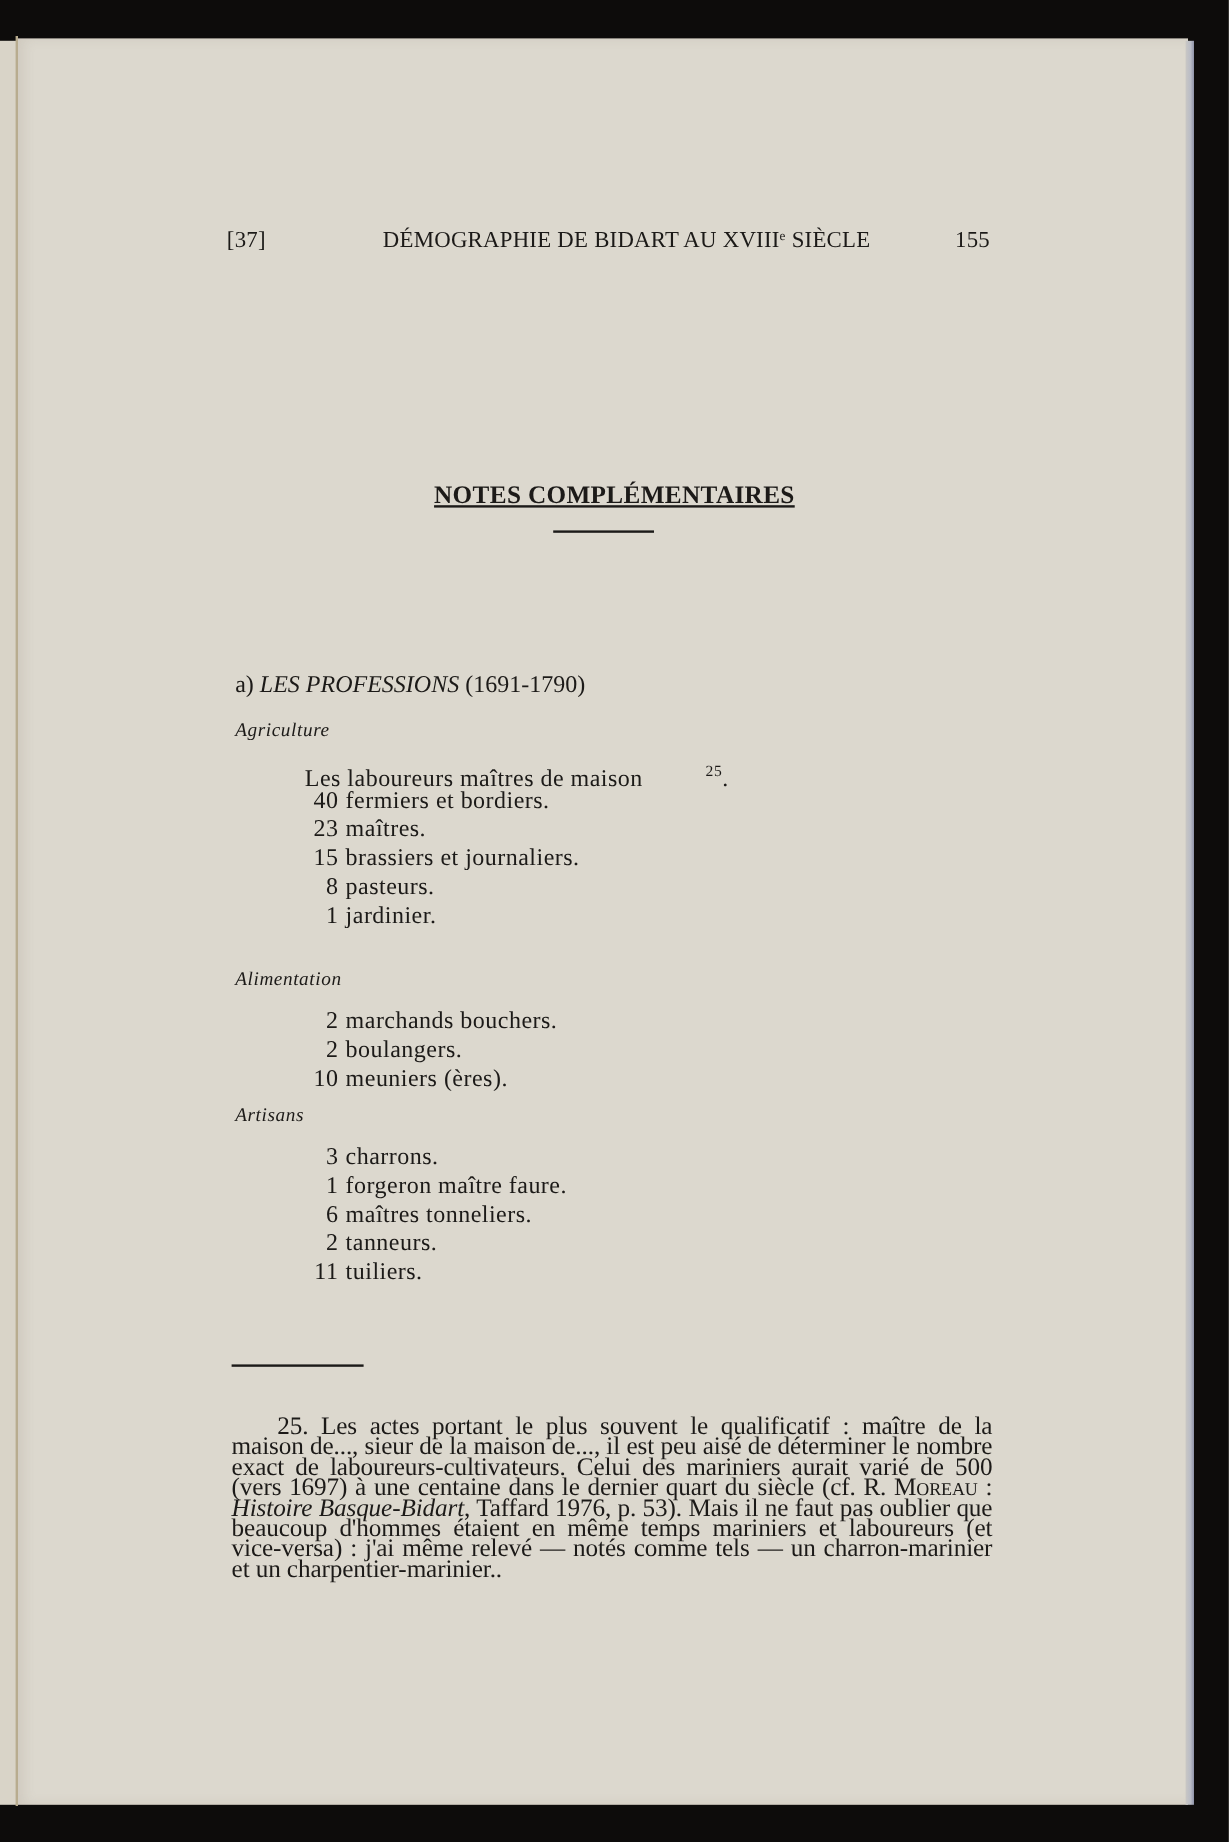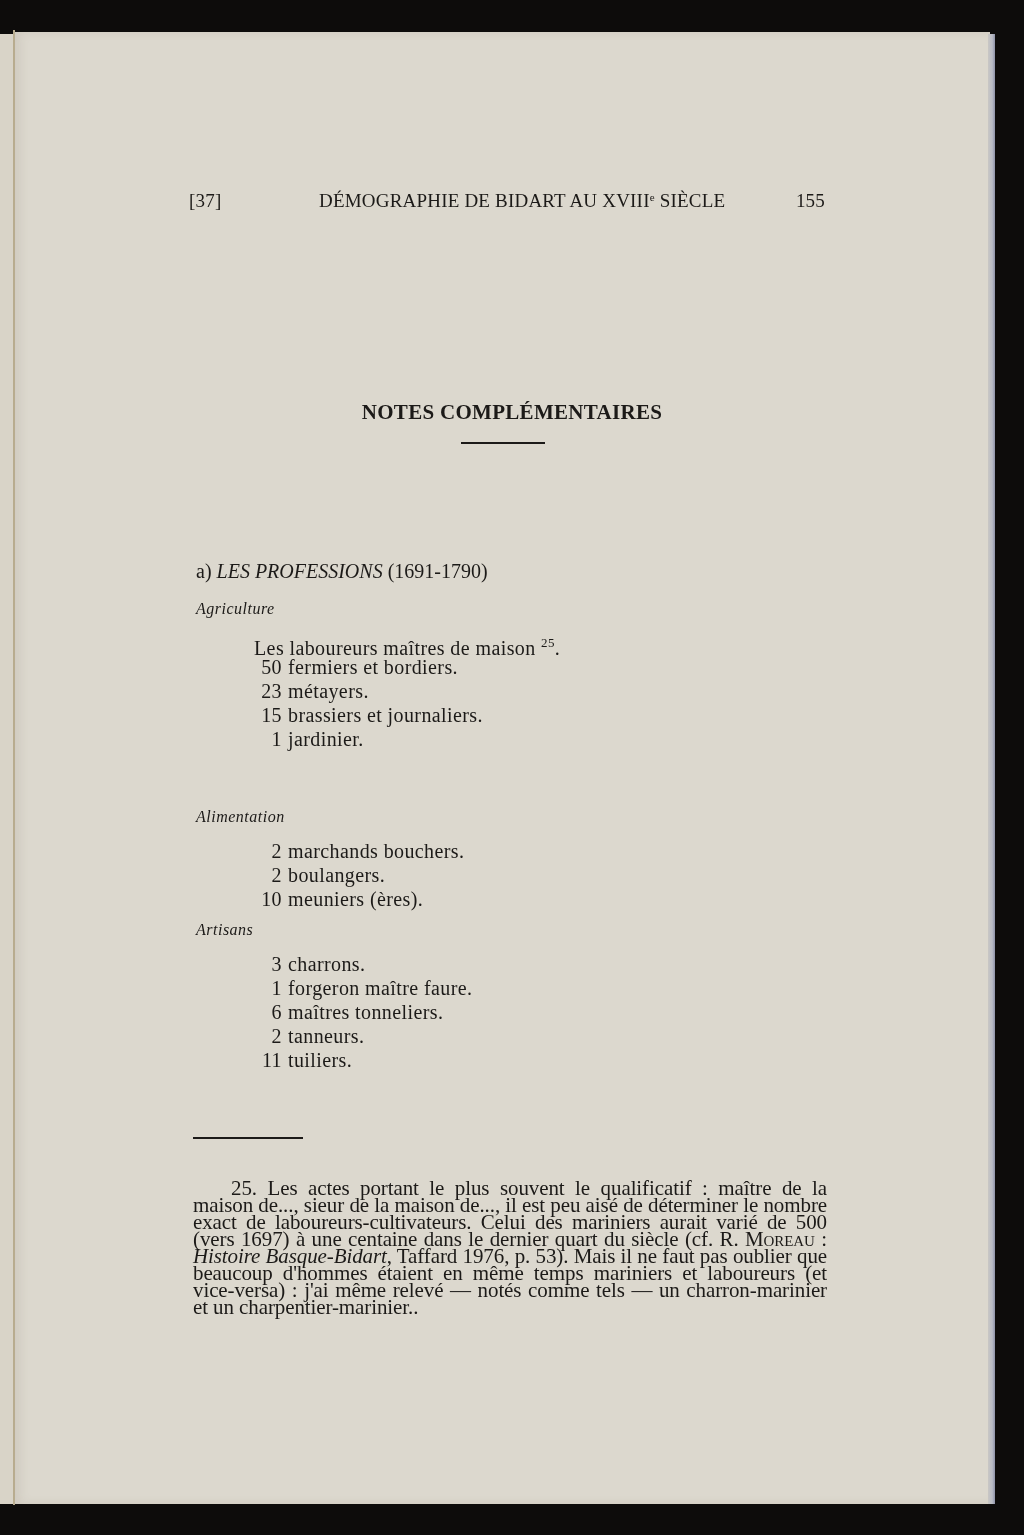--- a/index.html
+++ b/index.html
@@ -30,37 +30,37 @@
   .running-head {
     position: absolute; top: 190px; left: 189px; width: 636px;
     font-size: 19px; letter-spacing: 0.2px;
   }
   .running-head .left { position: absolute; left: 0; }
   .running-head .center { position: absolute; left: 130px; }
   .running-head .right { position: absolute; right: 0; text-align: right; }
   .running-head sup { font-size: 11px; vertical-align: 6px; }
   .title {
     position: absolute; top: 400px; left: 0; width: 1024px; text-align: center;
-    font-weight: bold; font-size: 21px; letter-spacing: 0.3px;
+    font-weight: bold; font-size: 21px; letter-spacing: 0.3px; text-decoration: underline;
   }
   .title-rule {
     position: absolute; top: 442px; left: 461px; width: 84px; height: 2px; background: #1c1a18;
   }
   .section-heading {
     position: absolute; top: 560px; left: 196px; font-size: 20px; text-align: center;
   }
   .section-heading i { font-style: italic; }
   .category {
     position: absolute; left: 196px; font-style: italic; font-size: 16px; letter-spacing: 0.5px;
   }
   .items { position: absolute; left: 236px; font-size: 20px; letter-spacing: 0.4px; }
   .item { height: 24px; line-height: 24px; white-space: nowrap; }
   .item .num { display: inline-block; width: 46px; text-align: right; }
   .item .txt { margin-left: 6px; }
-  .item sup { font-size: 13px; }
+  .item sup { font-size: 13px; margin-left: 47px; }
   .fn-rule {
     position: absolute; top: 1137px; left: 193px; width: 110px; height: 1.5px; background: #1c1a18;
   }
   .footnote {
     position: absolute; top: 1180px; left: 193px; width: 634px;
     font-size: 21px; line-height: 17px; text-align: justify;
     letter-spacing: -0.1px;
   }
   .footnote .sc { font-variant: small-caps; }
   .footnote i { font-style: italic; }
@@ -82,23 +82,24 @@
 <div class="title">NOTES COMPLÉMENTAIRES</div>
 <div class="title-rule"></div>
 
 <div class="section-heading">
   <span>a)</span> <i>LES PROFESSIONS</i> <span>(1691-1790)</span>
 </div>
 
 <div class="category" style="top:600px">Agriculture</div>
 <div class="items" style="top:631px">
   <div class="item" style="margin-left:-7px"><span style="margin-left:25px">Les laboureurs maîtres de maison</span> <sup>25</sup><span>.</span></div>
-  <div class="item"><span class="num">50</span><span class="txt">fermiers et bordiers.</span></div>
-  <div class="item"><span class="num">23</span><span class="txt">métayers.</span></div>
+  <div class="item"><span class="num">40</span><span class="txt">fermiers et bordiers.</span></div>
+  <div class="item"><span class="num">23</span><span class="txt">maîtres.</span></div>
   <div class="item"><span class="num">15</span><span class="txt">brassiers et journaliers.</span></div>
+  <div class="item"><span class="num">8</span><span class="txt">pasteurs.</span></div>
   <div class="item"><span class="num">1</span><span class="txt">jardinier.</span></div>
 </div>
 
 <div class="category" style="top:808px">Alimentation</div>
 <div class="items" style="top:839px">
   <div class="item"><span class="num">2</span><span class="txt">marchands bouchers.</span></div>
   <div class="item"><span class="num">2</span><span class="txt">boulangers.</span></div>
   <div class="item"><span class="num">10</span><span class="txt">meuniers (ères).</span></div>
 </div>
 

